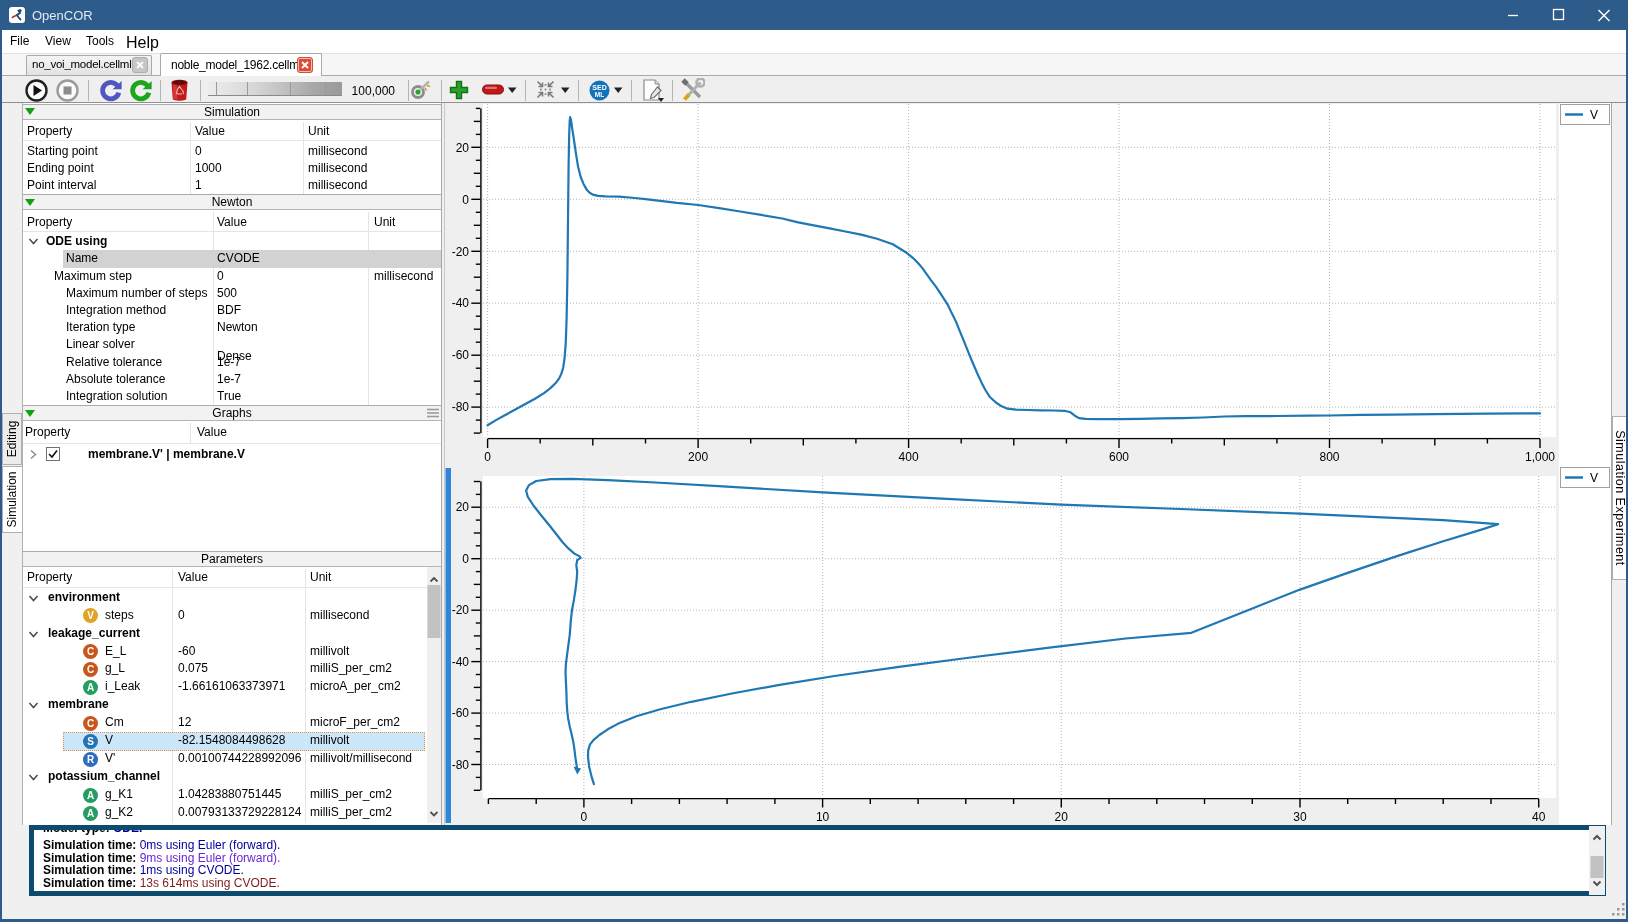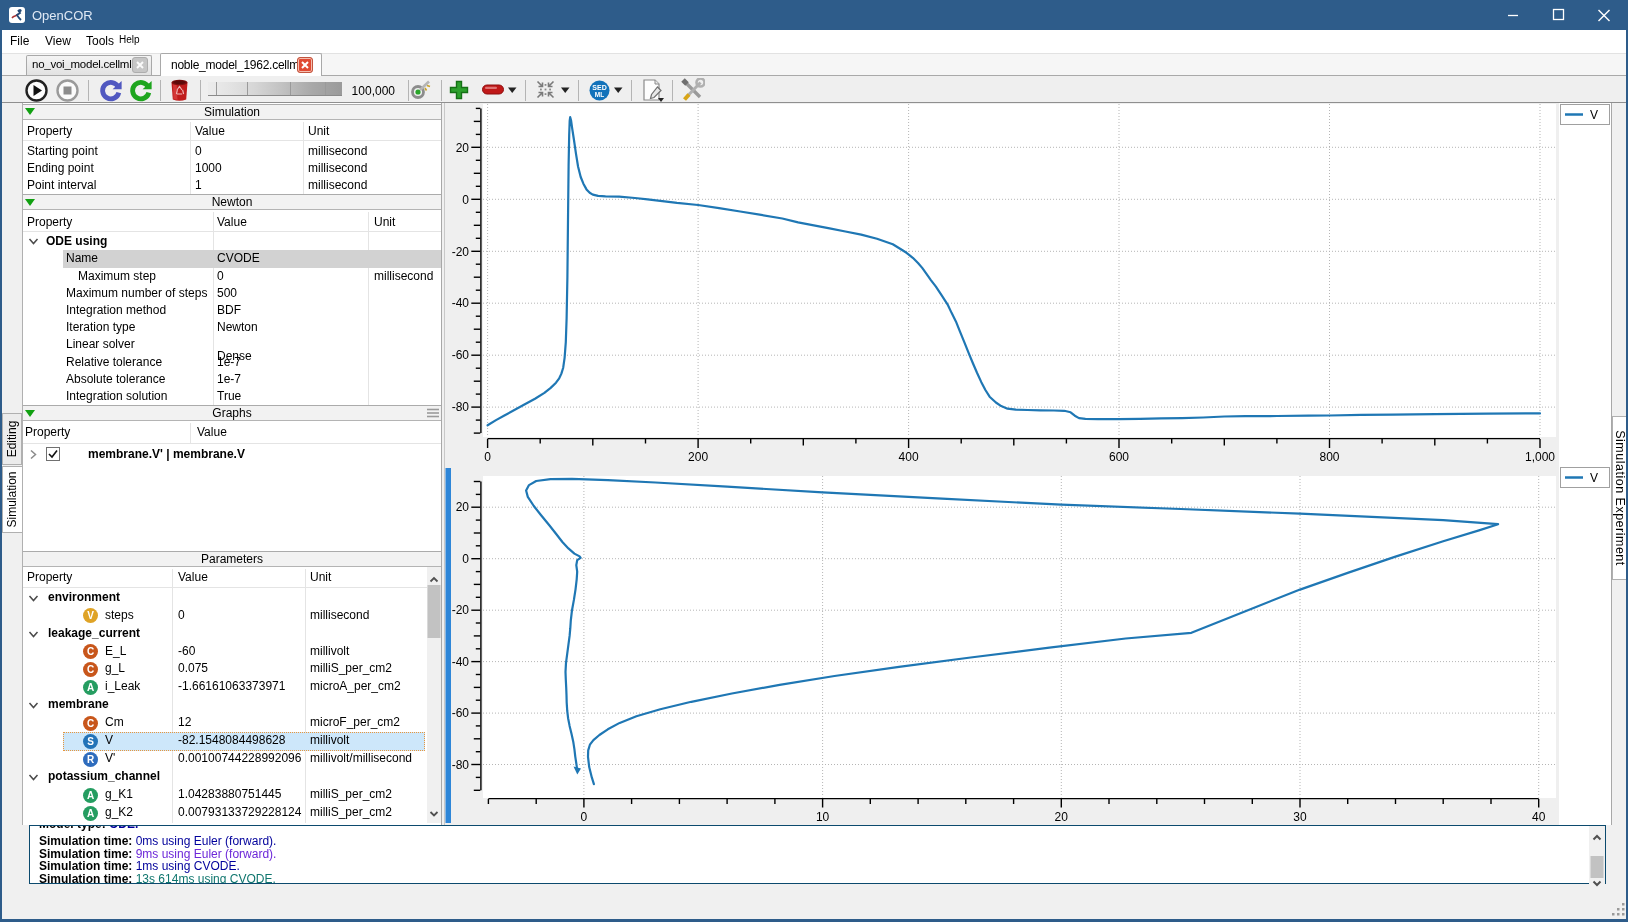--- a/index.html
+++ b/index.html
@@ -32,21 +32,21 @@
  <line x1="8" y1="15.5" x2="18" y2="15.5" stroke="#fff" stroke-width="1.3"></line>
  <rect x="53.5" y="9.5" width="10" height="10" stroke="#fff" stroke-width="1.3" fill="none"></rect>
  <line x1="98.5" y1="10" x2="109.5" y2="21" stroke="#fff" stroke-width="1.4"></line>
  <line x1="109.5" y1="10" x2="98.5" y2="21" stroke="#fff" stroke-width="1.4"></line>
 </svg>
 
 <div class="abs" style="left:0;top:30px;width:1628px;height:23px;background:#fff"></div>
 <div class="abs" style="left:10px;top:33.5px;font-size:12px">File</div>
 <div class="abs" style="left:45px;top:33.5px;font-size:12px">View</div>
 <div class="abs" style="left:86px;top:33.5px;font-size:12px">Tools</div>
-<div class="abs" style="left:119px;top:33.5px;font-size:10px">Help</div>
+<div class="abs" style="left:126px;top:33.5px;font-size:16px">Help</div>
 
 <div class="abs" style="left:0;top:53px;width:1628px;height:22px;background:#f6f6f6"></div>
 <div class="hline" style="left:0;top:53px;width:1628px;background:#e2e2e2"></div>
 <div class="hline" style="left:0;top:75px;width:1628px;background:#a9a9a9"></div>
 <div class="abs" style="left:26px;top:55px;width:126px;height:20px;background:linear-gradient(#f4f4f4,#e2e2e2);border:1px solid #a9a9a9;border-bottom:none;border-radius:2px 2px 0 0"></div>
 <div class="abs" style="left:32px;top:58px;font-size:11.5px;letter-spacing:-0.25px">no_voi_model.cellml</div>
 <div class="abs" style="left:132px;top:57px;width:16px;height:16px;background:#c6c6c6;border:1px solid #adadad;border-radius:3px"></div>
 <svg class="abs" style="left:132px;top:57px" width="16" height="16">
     <path d="M5 5 L11 11 M11 5 L5 11" stroke="#fafafa" stroke-width="2"></path>
   </svg>
@@ -214,21 +214,21 @@
 <div class="r" style="left:27px;top:214px">Property</div>
 <div class="r" style="left:217px;top:214px">Value</div>
 <div class="r" style="left:374px;top:214px">Unit</div>
 <svg class="abs" style="left:28px;top:237px" width="11" height="9">
     <path d="M1.5 2 L5.5 6.5 L9.5 2" stroke="#4a4a4a" stroke-width="1.5" fill="none"></path>
   </svg>
 <div class="r b" style="left:46px;top:233px">ODE using</div>
 <div class="abs" style="left:63px;top:250px;width:378px;height:17.5px;background:#d2d2d2"></div>
 <div class="r" style="left:66px;top:250px">Name</div>
 <div class="r" style="left:217px;top:250px">CVODE</div>
-<div class="r" style="left:78px;top:267.5px">Maximum step</div>
+<div class="r" style="left:54px;top:267.5px">Maximum step</div>
 <div class="r" style="left:217px;top:267.5px">0</div>
 <div class="r" style="left:374px;top:267.5px">millisecond</div>
 <div class="r" style="left:66px;top:285px">Maximum number of steps</div>
 <div class="r" style="left:217px;top:285px">500</div>
 <div class="r" style="left:66px;top:302px">Integration method</div>
 <div class="r" style="left:217px;top:302px">BDF</div>
 <div class="r" style="left:66px;top:319px">Iteration type</div>
 <div class="r" style="left:217px;top:319px">Newton</div>
 <div class="r" style="left:66px;top:336px">Linear solver</div>
 <div class="r" style="left:217px;top:348px">Dense</div>
@@ -485,26 +485,26 @@
 <path d="M573.5 766.5 L581.0 768.5 L577.3 774.5 Z" fill="#1f77b4"></path>
 <rect x="1560.5" y="104.5" width="49" height="20" fill="#fff" stroke="#a0a0a0" stroke-width="1"></rect>
 <line x1="1565" y1="114.5" x2="1583" y2="114.5" stroke="#1f77b4" stroke-width="2.5"></line>
 <text x="1590" y="119" class="tl">V</text>
 <rect x="1560.5" y="467.5" width="49" height="20" fill="#fff" stroke="#a0a0a0" stroke-width="1"></rect>
 <line x1="1565" y1="477.5" x2="1583" y2="477.5" stroke="#1f77b4" stroke-width="2.5"></line>
 <text x="1590" y="482" class="tl">V</text>
 <rect x="445.5" y="468" width="5.5" height="355" fill="#2e86d8"></rect>
   </svg>
 
-<div class="abs" style="left:29px;top:825px;width:1577px;height:59px;background:#fff;border:1px solid #0c4a6e;overflow:hidden">
+<div class="abs" style="left:29px;top:825px;width:1577px;height:71px;background:#fff;border:5px solid #0c4a6e;overflow:hidden">
  <div class="r b" style="left:9px;top:-10px">Model type: <span style="font-weight:bold;color:#00009b">ODE.</span></div>
  <div class="r" style="left:9px;top:7px"><span class="b">Simulation time:</span> <span style="color:#00009b">0ms using Euler (forward).</span></div>
  <div class="r" style="left:9px;top:19.5px"><span class="b">Simulation time:</span> <span style="color:#6d28d9">9ms using Euler (forward).</span></div>
  <div class="r" style="left:9px;top:32px"><span class="b">Simulation time:</span> <span style="color:#00009b">1ms using CVODE.</span></div>
- <div class="r" style="left:9px;top:44.5px"><span class="b">Simulation time:</span> <span style="color:#0f766e">13s 614ms using CVODE.</span></div>
+ <div class="r" style="left:9px;top:44.5px"><span class="b">Simulation time:</span> <span style="color:#7f1d1d">13s 614ms using CVODE.</span></div>
 </div>
 
 <div class="abs" style="left:1589px;top:826px;width:16px;height:69px;background:#f0f0f0"></div>
 <svg class="abs" style="left:1589px;top:826px" width="16" height="69">
  <path d="M4.5 13.5 L8 10 L11.5 13.5" stroke="#505050" stroke-width="2" fill="none"></path>
  <rect x="1.5" y="30" width="13" height="22" fill="#c2c2c2"></rect>
  <path d="M4.5 55.5 L8 59 L11.5 55.5" stroke="#505050" stroke-width="2" fill="none"></path>
 </svg>
 
 <div class="abs" style="left:0;top:897px;width:1628px;height:22px;background:#f0f0f0"></div>

